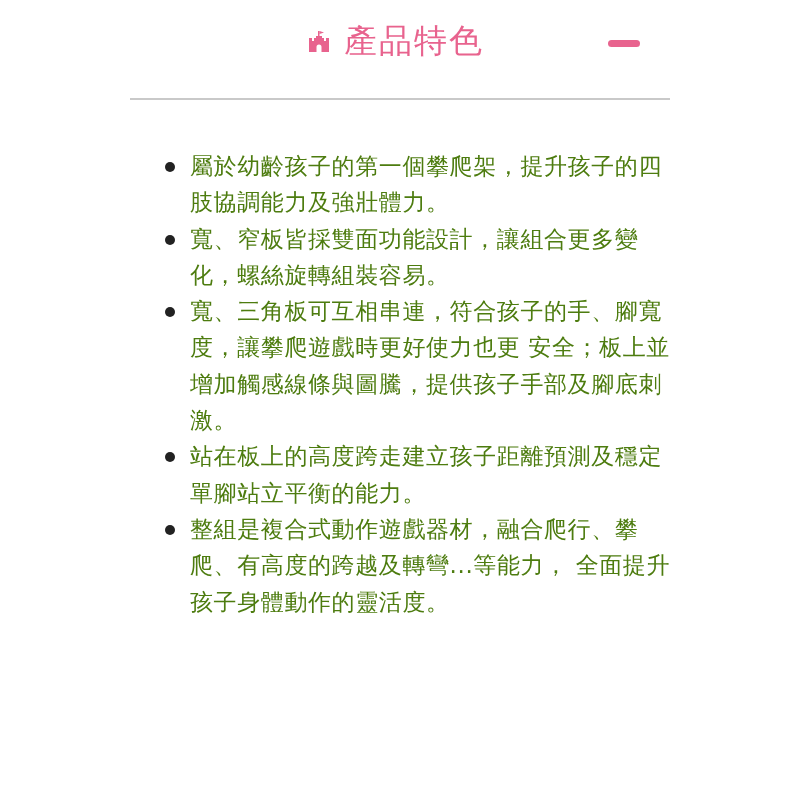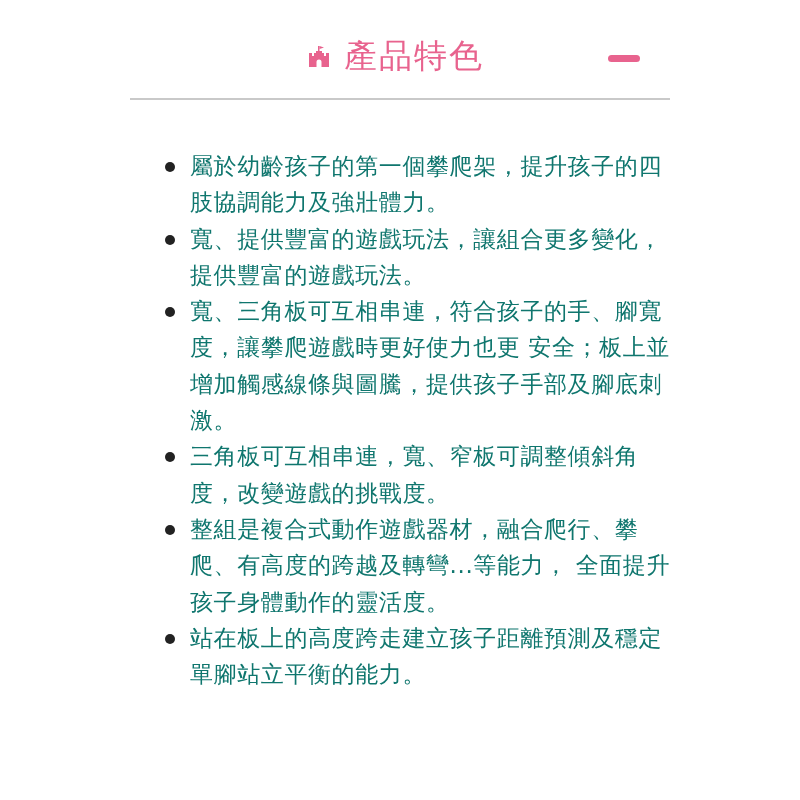--- a/index.html
+++ b/index.html
@@ -1,27 +1,27 @@
 <!DOCTYPE html>
 <html><head>
 <meta charset="utf-8">
 <style>
   html, body { margin:0; padding:0; background:#ffffff; }
   body { width:800px; height:800px; overflow:hidden; position:relative;
          font-family:"DejaVu Sans", "Liberation Sans", sans-serif; }
-  .header { position:absolute; left:130px; top:28px; width:540px; height:60px; }
+  .header { position:absolute; left:130px; top:13px; width:540px; height:60px; }
   .title-wrap { position:absolute; left:178px; top:6px; display:flex; align-items:center; }
   .castle { width:22px; height:22px; margin-right:14px; margin-top:2px; }
   .title { font-size:33px; color:#e8638e; letter-spacing:2px; line-height:44px; }
   .collapse { position:absolute; left:478px; top:27px; width:32px; height:7px;
               border-radius:4px; background:#e8638e; cursor:pointer; }
   .divider { position:absolute; left:130px; top:98px; width:540px; height:2px; background:#c9c9c9; }
   .list { position:absolute; left:160px; top:148px; width:520px; margin:0; padding:0; list-style:none; }
   .item { position:relative; padding-left:30px; font-size:23px; line-height:36.3px;
-          color:#0f766e; letter-spacing:0.6px; }
+          color:#4d7c0f; letter-spacing:0.6px; }
   .bullet { position:absolute; left:5px; top:14px; width:10px; height:10px; border-radius:50%;
             background:#222222; }
 </style>
 </head>
 <body>
 
 <div class="header">
   <div class="title-wrap">
     <svg class="castle" viewBox="0 0 22 22">
       <rect x="10" y="0" width="1.5" height="6" fill="#e8638e"></rect>
@@ -42,31 +42,27 @@
 
 <div class="divider"></div>
 
 <ul class="list">
   <li class="item">
     <span class="bullet"></span>
     <span>屬於幼齡孩子的第一個攀爬架，提升孩子的四肢協調能力及強壯體力。</span>
   </li>
   <li class="item">
     <span class="bullet"></span>
-    <span>寬、提供豐富的遊戲玩法，讓組合更多變化，提供豐富的遊戲玩法。</span>
+    <span>寬、窄板皆採雙面功能設計，讓組合更多變化，螺絲旋轉組裝容易。</span>
   </li>
   <li class="item">
     <span class="bullet"></span>
     <span>寬、三角板可互相串連，符合孩子的手、腳寬度，讓攀爬遊戲時更好使力也更 安全；板上並增加觸感線條與圖騰，提供孩子手部及腳底刺激。</span>
   </li>
   <li class="item">
     <span class="bullet"></span>
-    <span>三角板可互相串連，寬、窄板可調整傾斜角度，改變遊戲的挑戰度。</span>
+    <span>站在板上的高度跨走建立孩子距離預測及穩定單腳站立平衡的能力。</span>
   </li>
   <li class="item">
     <span class="bullet"></span>
     <span>整組是複合式動作遊戲器材，融合爬行、攀爬、有高度的跨越及轉彎...等能力， 全面提升孩子身體動作的靈活度。</span>
   </li>
-  <li class="item">
-    <span class="bullet"></span>
-    <span>站在板上的高度跨走建立孩子距離預測及穩定單腳站立平衡的能力。</span>
-  </li>
 </ul>
 
 </body></html>

